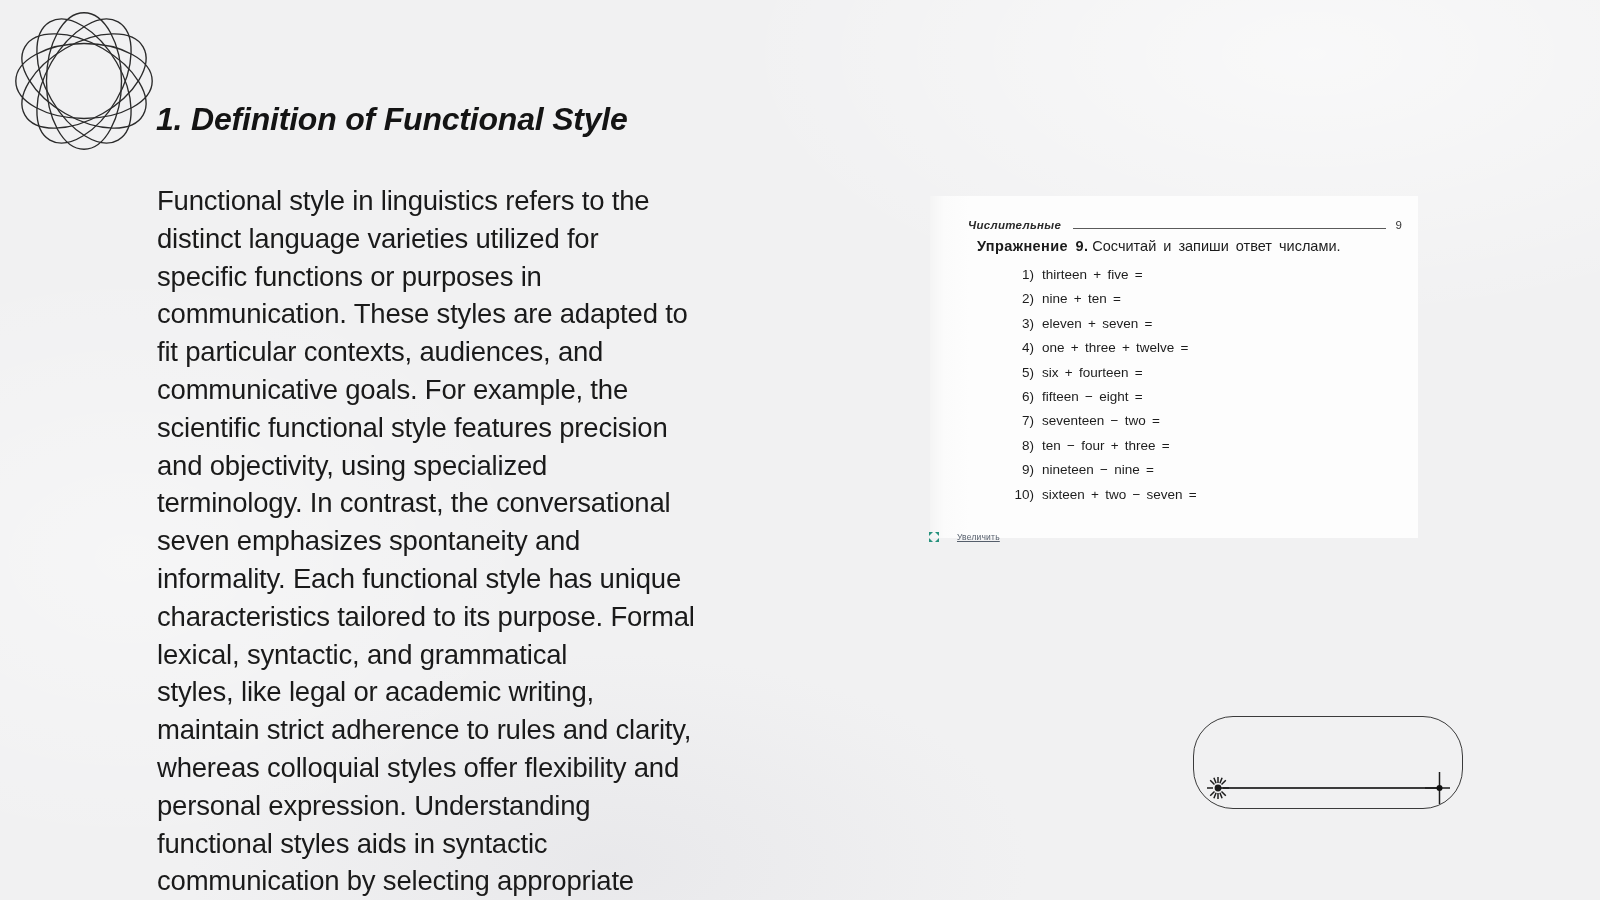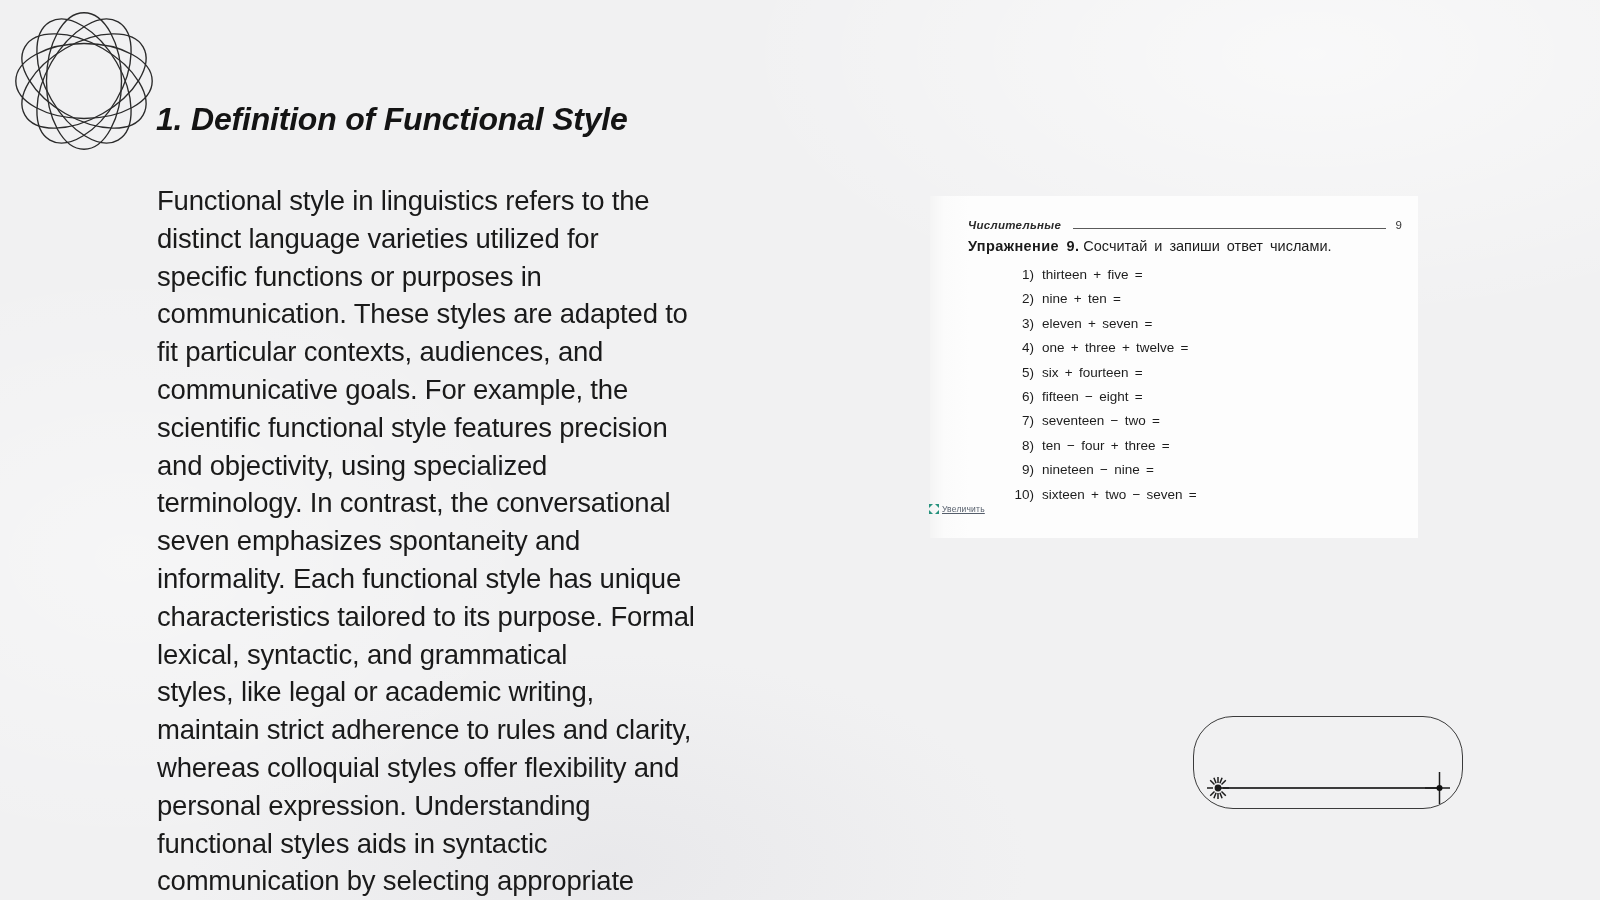--- a/index.html
+++ b/index.html
@@ -35,28 +35,28 @@
   }
   .ws-header-label{
     font-size:11.5px;font-weight:bold;font-style:italic;letter-spacing:.3px;color:#2a2a2a;
   }
   .ws-rule{flex:1;border-bottom:1.5px solid #5a5a5a;margin:0 10px 2px 12px;height:10px;}
   .ws-page-num{font-size:11.5px;color:#333;}
   .ws-instruction{
     position:absolute;top:42px;left:38px;right:12px;
     font-size:14.5px;word-spacing:3px;color:#1b1b1b;
   }
-  .ws-instruction b{letter-spacing:.4px;margin-right:4px;}
+  .ws-instruction b{letter-spacing:.4px;margin-right:4px;margin-left:9px;}
   .ws-items{position:absolute;top:67px;left:0;right:0;}
   .ws-item{display:flex;height:24.4px;line-height:24.4px;font-size:13.5px;}
   .ws-num{width:104px;text-align:right;flex:0 0 104px;}
   .ws-text{margin-left:8px;word-spacing:2.5px;}
   .zoom-link{
-    position:absolute;left:929px;top:504px;
-    display:flex;align-items:center;gap:3px;
+    position:absolute;left:929px;top:532px;
+    display:flex;align-items:center;gap:18px;
     text-decoration:none;cursor:pointer;
   }
   .zoom-link span{
     font-size:8.5px;color:#555e6b;text-decoration:underline;letter-spacing:.2px;
   }
   .deco-box{
     position:absolute;left:1193px;top:716px;width:268px;height:91px;
     border:1.6px solid #3b3b3b;border-radius:40px;background:transparent;
   }
   .deco-line{

